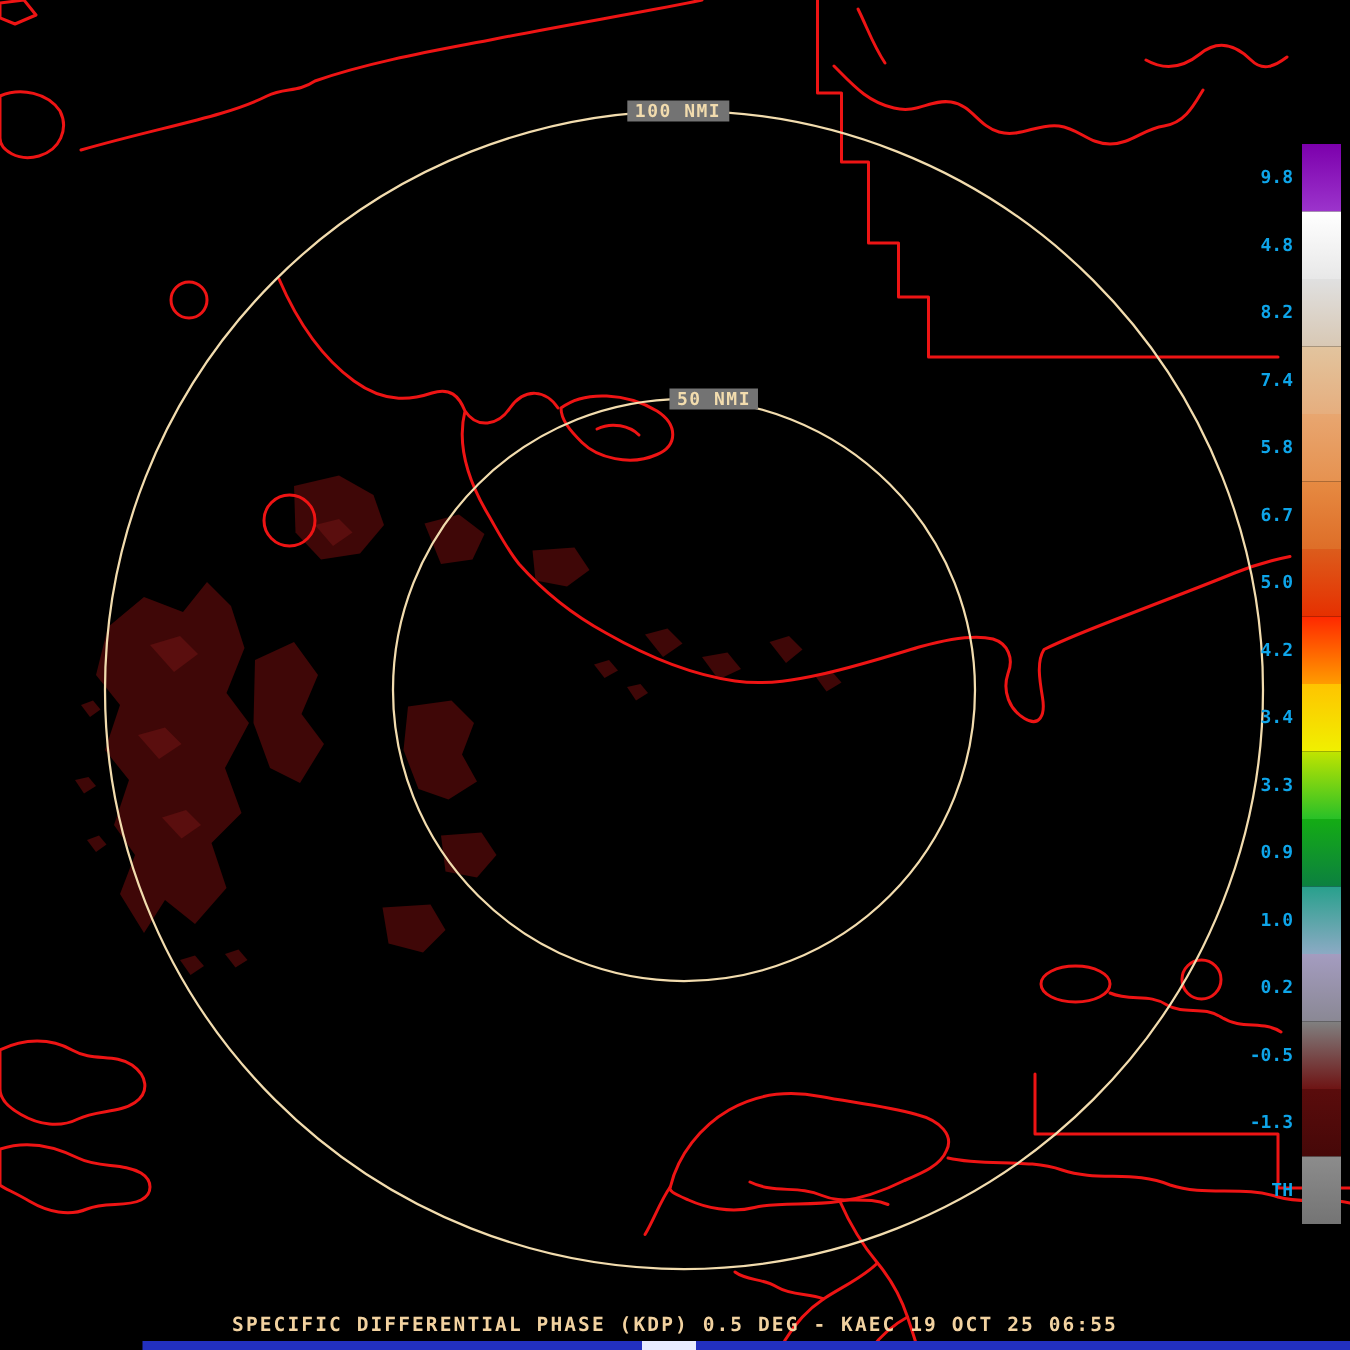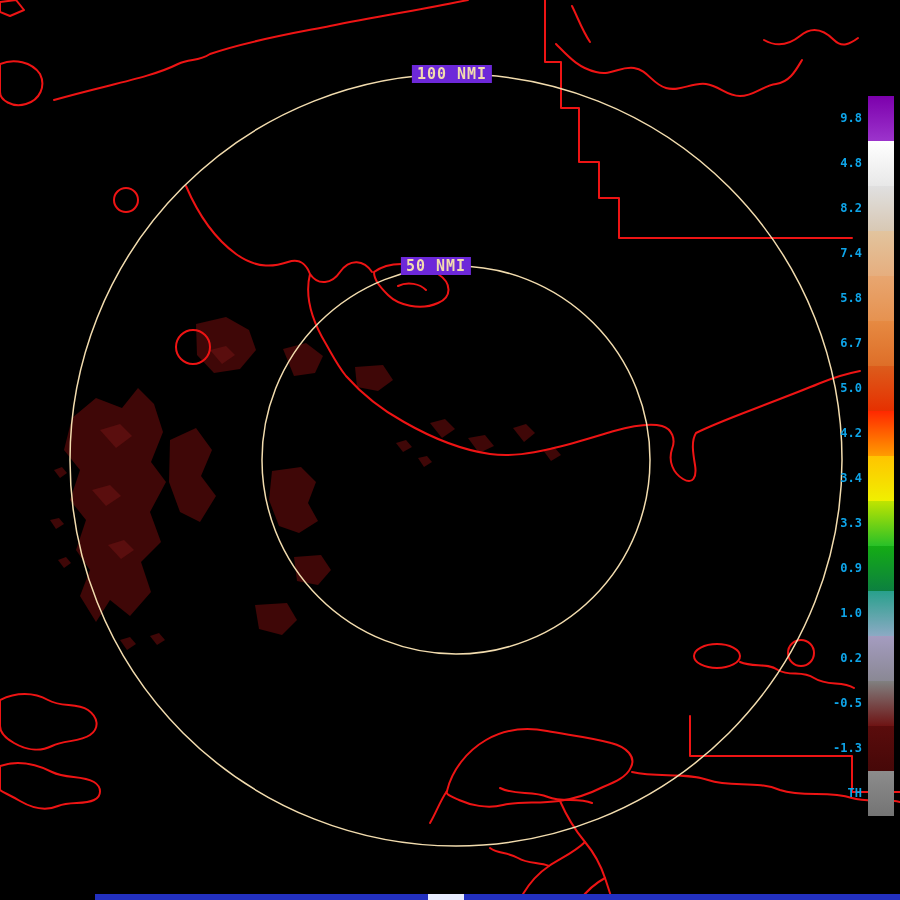--- a/index.html
+++ b/index.html
@@ -1,21 +1,21 @@
 <!DOCTYPE html>
 <html><head>
 <meta charset="utf-8">
 <style>
   *{margin:0;padding:0;box-sizing:border-box}
   html,body{width:900px;height:900px;background:#000;overflow:hidden}
   .stage{position:relative;width:900px;height:900px;background:#000;
          font-family:"DejaVu Sans Mono","DejaVu Sans",monospace;font-weight:bold}
   .map-svg{position:absolute;left:0;top:0;width:900px;height:900px}
-  .ring-label{position:absolute;transform:translate(-50%,-50%);background:#6d28d9;
-              padding:0 5px;font-size:15px;letter-spacing:1px;white-space:nowrap}
+  .ring-label{position:absolute;transform:translate(-50%,-50%);background:#737373;
+              padding:0 5px;font-size:12px;letter-spacing:1px;white-space:nowrap}
   .title-block{position:absolute;top:6px;right:6px;text-align:right;font-size:13px;line-height:14px}
   .brand-line{white-space:nowrap}
   .logo-glyph{font-size:11px;margin-left:4px}
   .product-code{margin-top:13px}
   .product-tag{margin-top:9px}
   .colorbar{position:absolute;top:96px;right:6px;display:flex;align-items:flex-start}
   .cb-labels{display:flex;flex-direction:column;width:40px;margin-top:-1px}
   .cb-label{height:45px;display:flex;align-items:center;justify-content:flex-end;
             padding-right:6px;font-size:12px}
   .cb-cells{display:flex;flex-direction:column;width:26px}
@@ -89,21 +89,21 @@
       <path d="M0,766 C18,760 36,764 52,772 C66,779 82,775 94,782 C102,787 102,796 94,800 C84,805 70,801 58,806 C46,811 32,808 20,801 C10,795 2,792 0,790 Z"></path>
     </g>
 
     <g fill="none" stroke-width="1.5" stroke="#f2dcae">
       <circle cx="456" cy="460" r="386"></circle>
       <circle cx="456" cy="460" r="194"></circle>
     </g>
   </svg>
 
   <div class="ring-label" style="left: 452px; top: 74px; color: rgb(242, 220, 174);">100 NMI</div>
-  <div class="ring-label" style="left: 436px; top: 266px; color: rgb(242, 220, 174);">50 NMI</div>
+  <div class="ring-label" style="left: 476px; top: 266px; color: rgb(242, 220, 174);">50 NMI</div>
 
 
   <div class="colorbar">
     <div class="cb-labels" style="color: #0ea5e9;">
         <div class="cb-label">9.8</div>
         <div class="cb-label">4.8</div>
         <div class="cb-label">8.2</div>
         <div class="cb-label">7.4</div>
         <div class="cb-label">5.8</div>
         <div class="cb-label">6.7</div>
@@ -131,18 +131,19 @@
         <div class="cb-cell" style="background: linear-gradient(rgb(192, 228, 0), rgb(40, 192, 40));"></div>
         <div class="cb-cell" style="background: linear-gradient(rgb(20, 172, 20), rgb(12, 128, 64));"></div>
         <div class="cb-cell" style="background: linear-gradient(rgb(40, 160, 140), rgb(140, 170, 196));"></div>
         <div class="cb-cell" style="background: linear-gradient(rgb(164, 156, 192), rgb(138, 136, 148));"></div>
         <div class="cb-cell" style="background: linear-gradient(rgb(128, 128, 128), rgb(110, 20, 20));"></div>
         <div class="cb-cell" style="background: linear-gradient(rgb(90, 12, 12), rgb(70, 8, 8));"></div>
         <div class="cb-cell" style="background: linear-gradient(rgb(140, 140, 140), rgb(116, 116, 116));"></div>
       </div>
   </div>
 
+  <div class="caption" style="color: rgb(242, 210, 160);">SPECIFIC DIFFERENTIAL PHASE (KDP) 0.5 DEG - KAEC 19 OCT 25 06:55</div>
 
   <div class="scrollbar" style="background: rgb(34, 48, 192);">
     <div class="scroll-thumb" style="background: rgb(232, 236, 255);"></div>
   </div>
 
 </div>
 
 </body></html>

